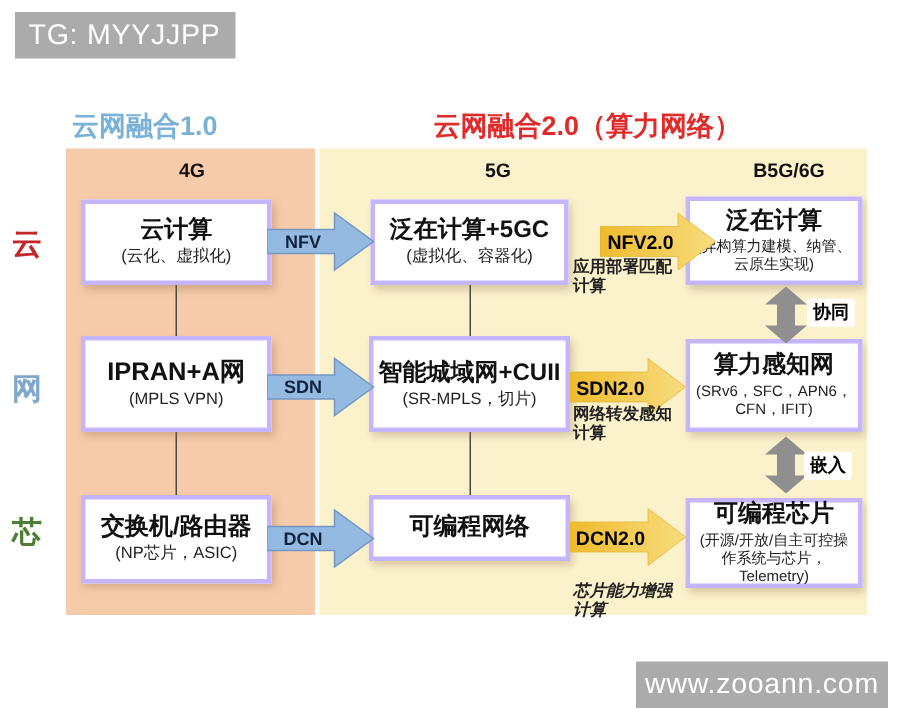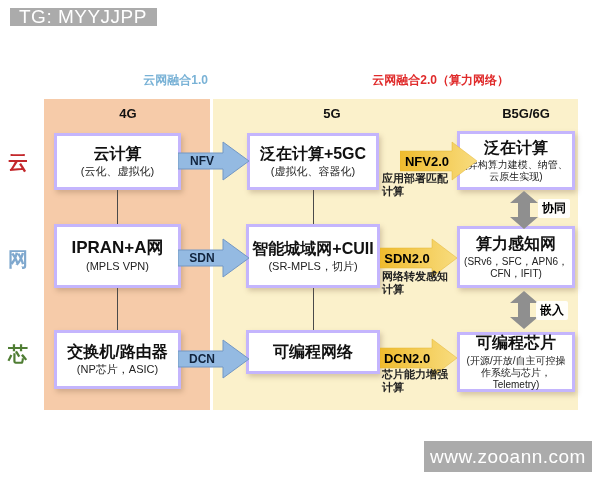--- a/index.html
+++ b/index.html
@@ -4,23 +4,23 @@
 <style>
   html,body{margin:0;padding:0;background:#fff;}
   #canvas{
     position:relative;width:600px;height:480px;background:#ffffff;overflow:hidden;
     font-family:"Liberation Sans",sans-serif;color:#1a1a1a;
   }
   .badge{
     position:absolute;background:#ababab;color:#ffffff;
     font-size:19px;letter-spacing:0.5px;display:flex;align-items:center;
   }
-  .badge.tl{left:10px;top:8px;width:138px;height:18px;padding-left:9px;}
+  .badge.tl{left:10px;top:8px;width:138px;height:31px;padding-left:9px;}
   .badge.br{left:424px;top:441px;width:168px;height:31px;justify-content:center;}
-  .era-title{position:absolute;top:72px;font-size:12px;font-weight:bold;text-align:right;white-space:nowrap;}
+  .era-title{position:absolute;top:72px;font-size:18px;font-weight:bold;text-align:left;white-space:nowrap;}
   .era1{left:48px;width:160px;color:#79b2d6;}
   .era2{left:289px;width:220px;color:#e02b2b;}
   .panel{position:absolute;top:99px;height:311px;}
   .panel-4g{left:44px;width:166px;background:#f6cba9;}
   .panel-56g{left:213px;width:365px;background:#fbf1cb;}
   .col-hdr{position:absolute;top:106px;font-size:13px;font-weight:bold;color:#111;text-align:center;white-space:nowrap;}
   .row-lbl{position:absolute;left:4px;width:28px;font-size:20px;font-weight:bold;text-align:center;}
   .box{
     position:absolute;background:#ffffff;border:3px solid #c4b5fd;
     box-shadow:2px 3px 5px rgba(120,90,60,0.28);
@@ -160,21 +160,21 @@
     <div class="harrow-label gold">SDN2.0</div>
   </div>
   <div class="caption" style="left:382px;top:270px;">网络转发感知计算</div>
 
   <div class="harrow" style="left:380px;top:338px;">
     <svg width="78" height="40" viewBox="0 0 78 40">
       <polygon class="gold-poly" points="0,10 52,10 52,1 77,20 52,39 52,30 0,30"></polygon>
     </svg>
     <div class="harrow-label gold">DCN2.0</div>
   </div>
-  <div class="caption" style="left:382px;top:368px;">芯片能力增强计算</div>
+  <div class="caption" style="left:382px;top:388px;font-style:italic;">芯片能力增强计算</div>
 
   <div class="varrow" style="left:509px;top:191px;">
     <svg width="30" height="38" viewBox="0 0 30 38">
       <polygon class="gray-poly" points="15,0 29,12 21,12 21,26 29,26 15,38 1,26 9,26 9,12 1,12"></polygon>
     </svg>
   </div>
   <div class="vlink-label" style="left:538px;top:199px;">协同</div>
 
   <div class="varrow" style="left:509px;top:291px;">
     <svg width="30" height="38" viewBox="0 0 30 38">

